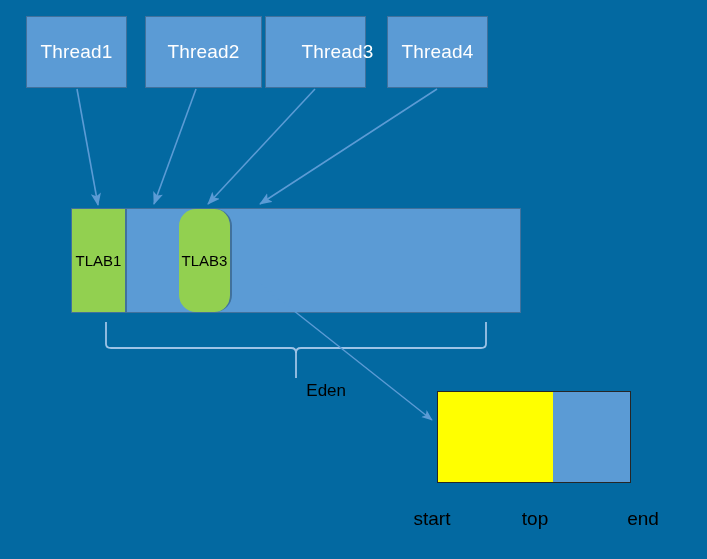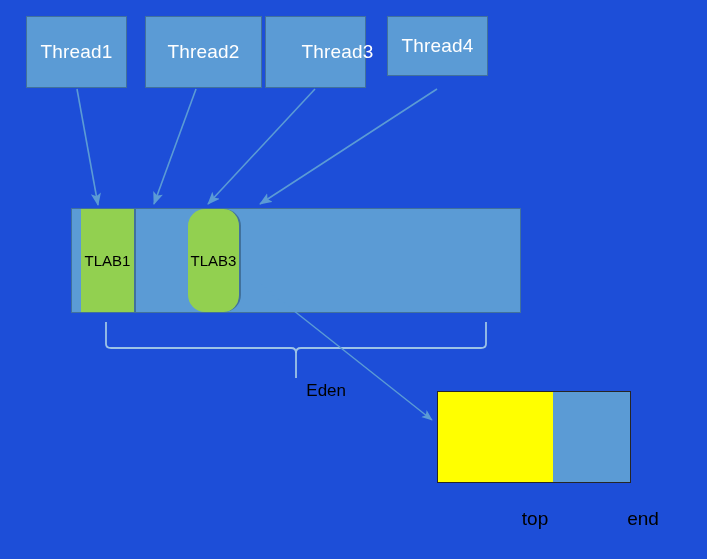--- a/index.html
+++ b/index.html
@@ -7,21 +7,21 @@
     padding: 0;
     background: #ffffff;
   }
   body {
     font-family: "Liberation Sans", sans-serif;
   }
   #canvas {
     position: relative;
     width: 707px;
     height: 559px;
-    background: #1d4ed8;
+    background: #0369a1;
     overflow: hidden;
   }
   .svg-layer {
     position: absolute;
     left: 0;
     top: 0;
     width: 707px;
     height: 559px;
     pointer-events: none;
   }
@@ -52,21 +52,20 @@
     top: 0;
     height: 103px;
     background: #92D050;
     border-right: 2px solid #41719C;
     box-sizing: border-box;
     display: flex;
     align-items: center;
     justify-content: center;
     color: #000000;
     font-size: 15px;
-    margin-left: 9px;
   }
   .detail-box {
     position: absolute;
     left: 437px;
     top: 391px;
     width: 194px;
     height: 92px;
     border: 1px solid #262626;
     box-sizing: border-box;
     background: #5B9BD5;
@@ -112,21 +111,21 @@
 
   <div class="thread-box" style="left:26px; top:16px; width:101px; height:72px;">
     <span>Thread1</span>
   </div>
   <div class="thread-box" style="left:145px; top:16px; width:117px; height:72px;">
     <span>Thread2</span>
   </div>
   <div class="thread-box" style="left:265px; top:16px; width:101px; height:72px;padding-left:44px;">
     <span>Thread3</span>
   </div>
-  <div class="thread-box" style="left:387px; top:16px; width:101px; height:60px;justify-content:center;">
+  <div class="thread-box" style="left:387px; top:16px; width:101px; height:72px;justify-content:center;">
     <span>Thread4</span>
   </div>
 
   <div class="eden-bar">
     <div class="tlab-seg" style="left:0px; width:55px;">
       <span>TLAB1</span>
     </div>
     <div class="tlab-seg" style="left:107px; width:53px;border-radius:17px;">
       <span>TLAB3</span>
     </div>
@@ -152,16 +151,17 @@
     <line x1="260" y1="284" x2="432" y2="420" stroke="#5B9BD5" stroke-width="1.4" marker-end="url(#ah)"></line>
   </svg>
 
   <div class="plain-label lbl-eden">Eden</div>
 
 
   <div class="detail-box">
     <div class="detail-fill"></div>
   </div>
 
+  <div class="plain-label axis-label" style="left:387px;">start</div>
   <div class="plain-label axis-label" style="left:490px;">top</div>
   <div class="plain-label axis-label" style="left:598px;">end</div>
 
 </div>
 
 </body></html>

